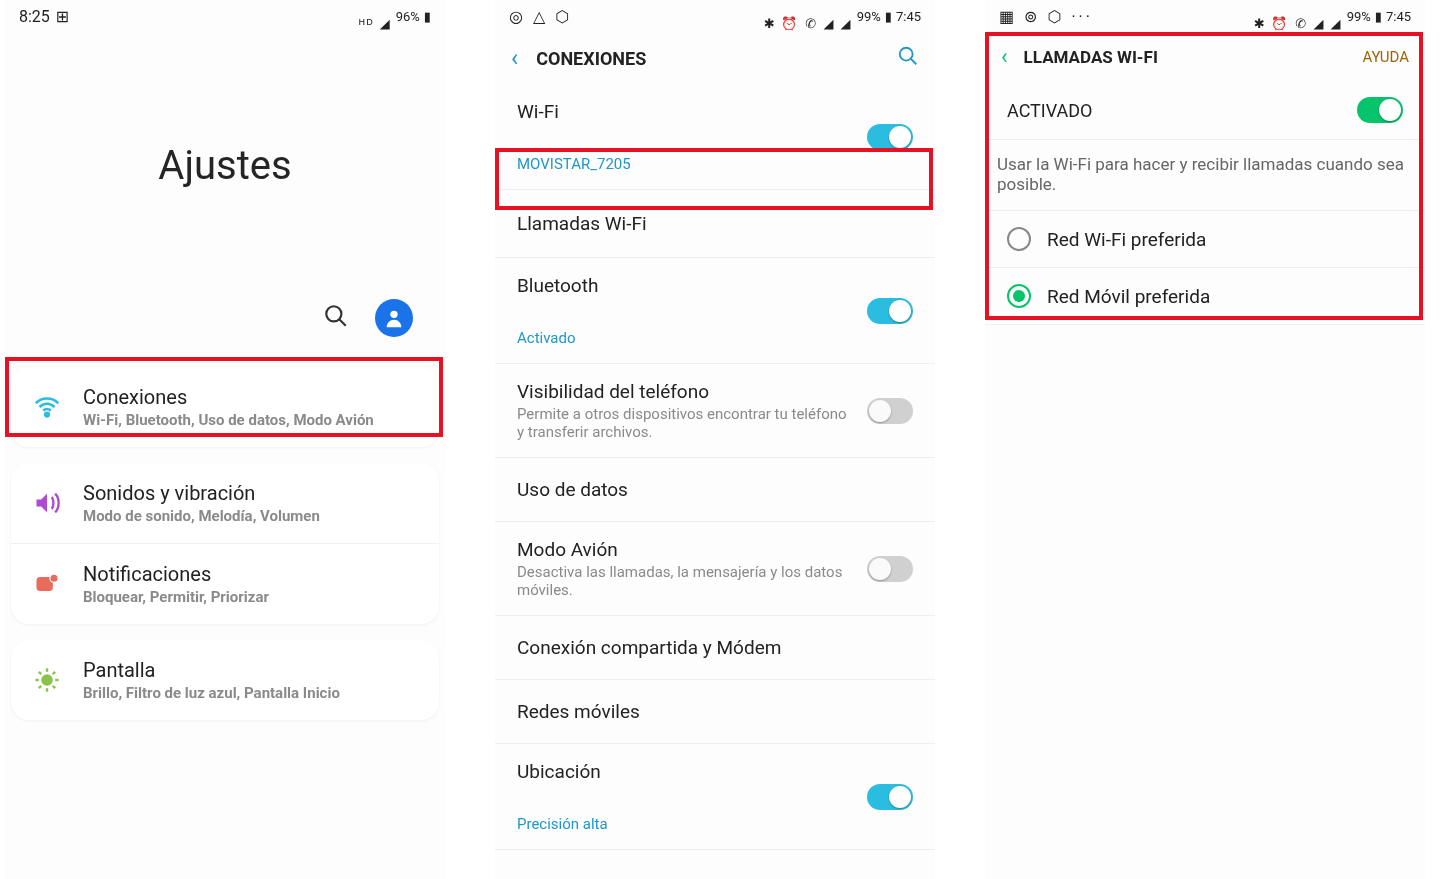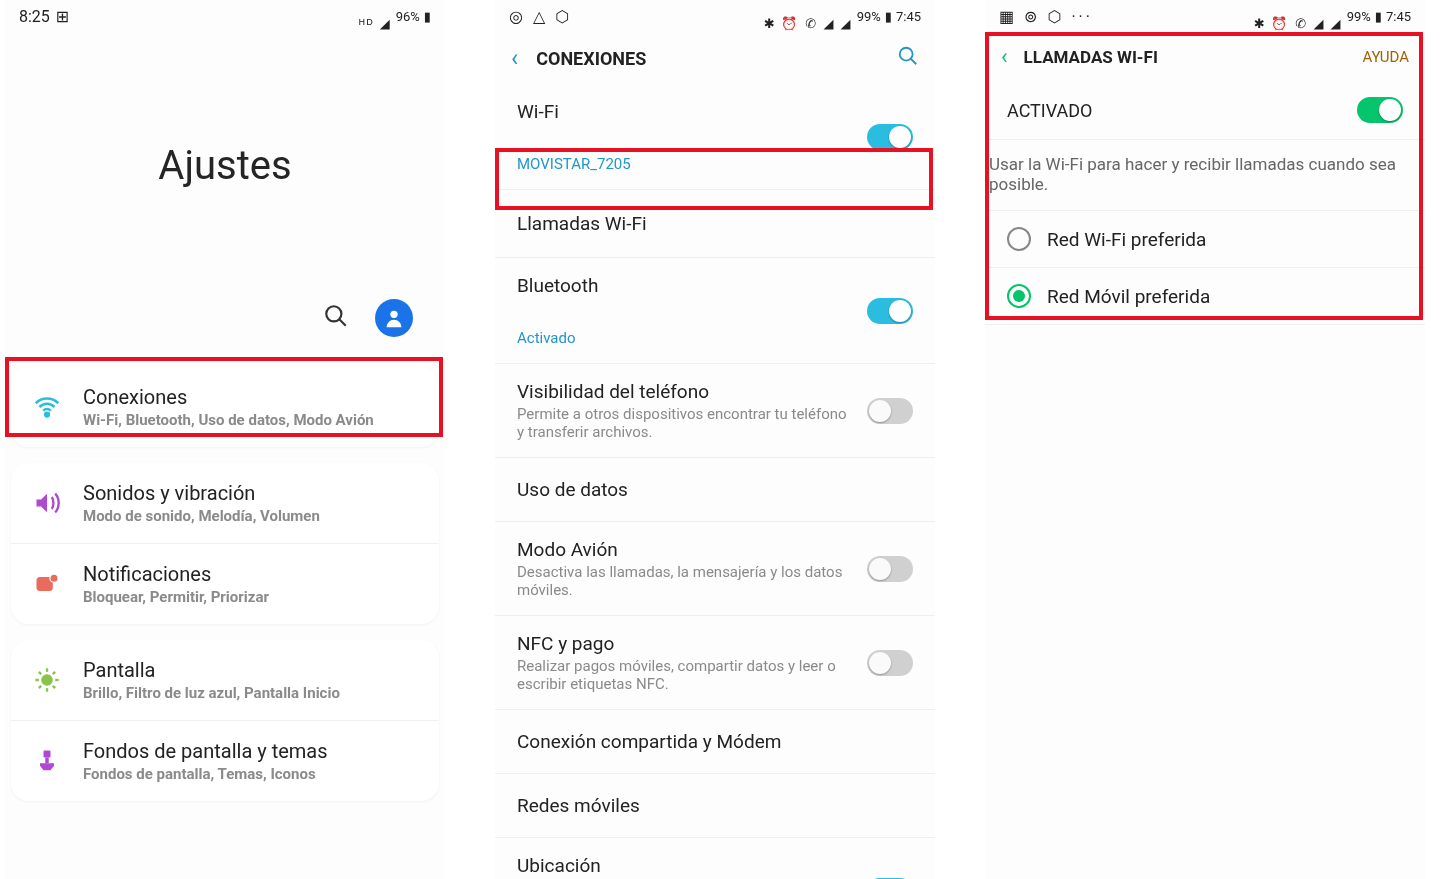--- a/index.html
+++ b/index.html
@@ -124,21 +124,21 @@
   }
   .p3-back { color: #05c46b; font-size: 22px; }
   .p3-title { font-size: 17px; font-weight: 700; color: #222; flex: 1; }
   .p3-help { color: #a16207; font-size: 15px; font-weight: 400; }
   .p3-row {
     display: flex; align-items: center; padding: 16px 22px;
     border-bottom: 1px solid #eee;
   }
   .p3-row-title { flex: 1; font-size: 18px; color: #222; }
   .p3-desc {
-    padding: 14px 4px 16px;
+    padding: 14px 12px 16px;
     font-size: 17px; color: #666;
     border-bottom: 1px solid #eee;
   }
   .radio-row {
     display: flex; align-items: center; gap: 16px;
     padding: 16px 22px;
     border-bottom: 1px solid #eee;
   }
   .radio {
     width: 24px; height: 24px; border-radius: 50%;
@@ -244,33 +244,20 @@
               <line x1="5" y1="19" x2="7" y2="17"></line>
               <line x1="17" y1="7" x2="19" y2="5"></line>
             </g>
           </svg>
       </div>
       <div class="settings-text">
         <div class="settings-title">Pantalla</div>
         <div class="settings-sub">Brillo, Filtro de luz azul, Pantalla Inicio</div>
       </div>
     </div>
-    <div class="settings-item">
-      <div class="settings-icon">
-        <svg width="28" height="28" viewBox="0 0 24 24" fill="#b048d6">
-            <rect x="9" y="3" width="6" height="6" rx="1"></rect>
-            <line x1="12" y1="9" x2="12" y2="14" stroke="#b048d6" stroke-width="3"></line>
-            <path d="M6 14h12v2l-3 4H9l-3-4z"></path>
-          </svg>
-      </div>
-      <div class="settings-text">
-        <div class="settings-title">Fondos de pantalla y temas</div>
-        <div class="settings-sub">Fondos de pantalla, Temas, Iconos</div>
-      </div>
-    </div>
   </div>
 
   <div class="highlight-box" style="top:357px; left:0; width:438px; height:80px;"></div>
 </div>
 
 <div class="phone">
   <div class="status-bar">
     <div class="status-left">
       <span style="letter-spacing:3px;">◎ △ ⬡</span>
     </div>
@@ -330,27 +317,20 @@
   </div>
 
   <div class="conn-item">
     <div class="conn-text">
       <div class="conn-title">Modo Avión</div>
       <div class="conn-sub">Desactiva las llamadas, la mensajería y los datos móviles.</div>
     </div>
     <div class="toggle off"></div>
   </div>
 
-  <div class="conn-item">
-    <div class="conn-text">
-      <div class="conn-title">NFC y pago</div>
-      <div class="conn-sub">Realizar pagos móviles, compartir datos y leer o escribir etiquetas NFC.</div>
-    </div>
-    <div class="toggle off"></div>
-  </div>
 
   <div class="conn-item" style="padding:20px 22px;">
     <div class="conn-text">
       <div class="conn-title">Conexión compartida y Módem</div>
     </div>
   </div>
 
   <div class="conn-item" style="padding:20px 22px;">
     <div class="conn-text">
       <div class="conn-title">Redes móviles</div>

